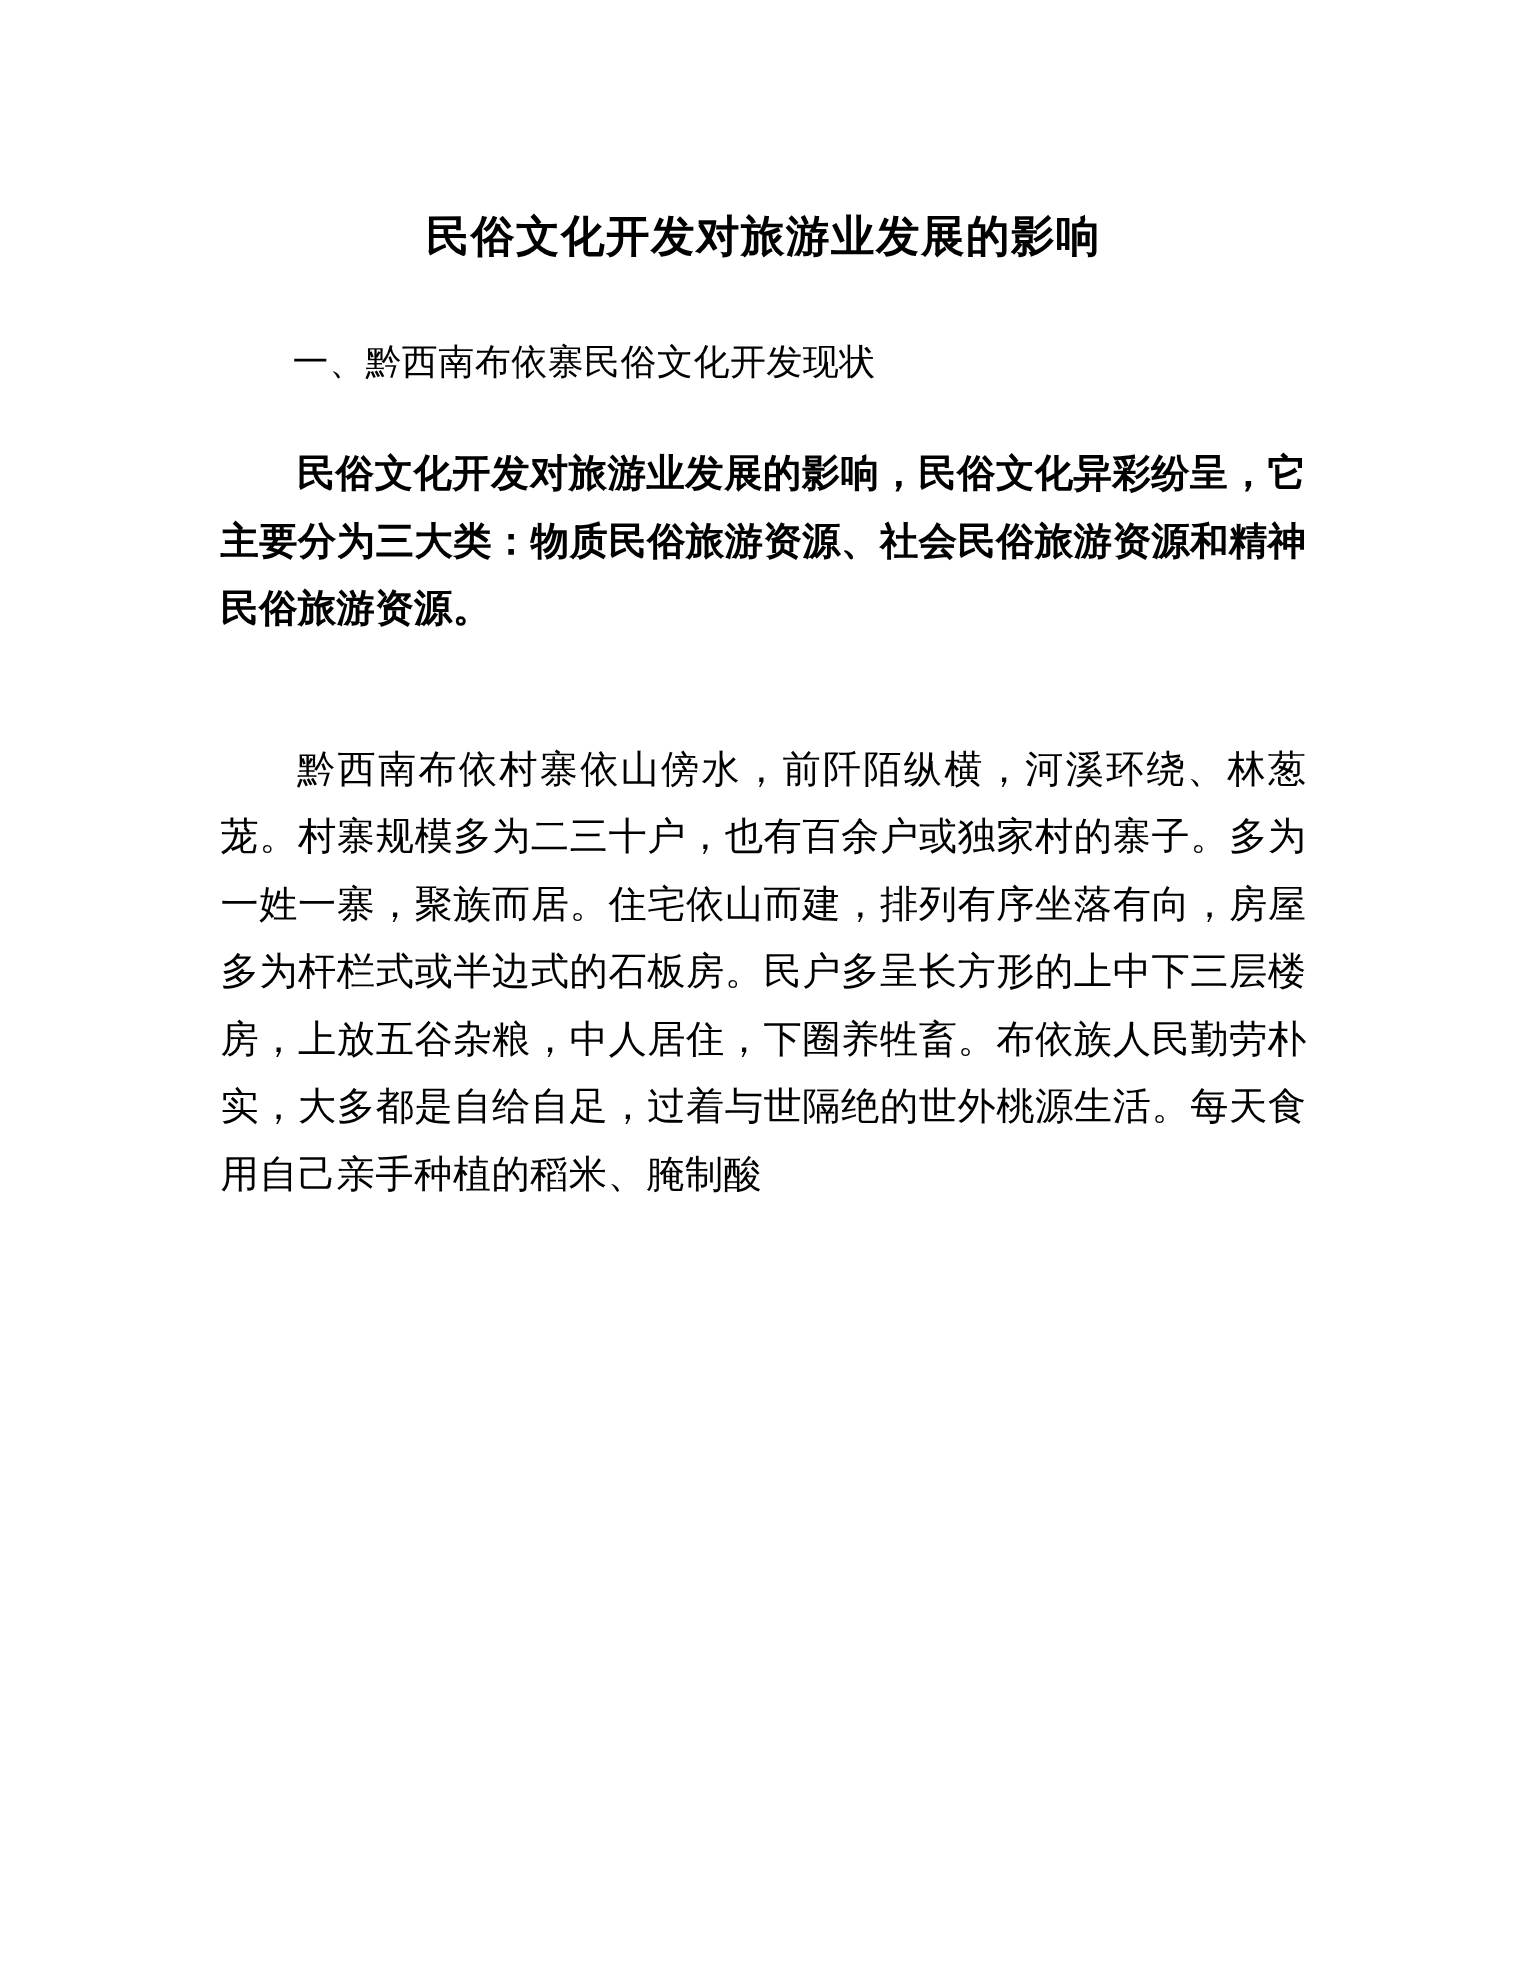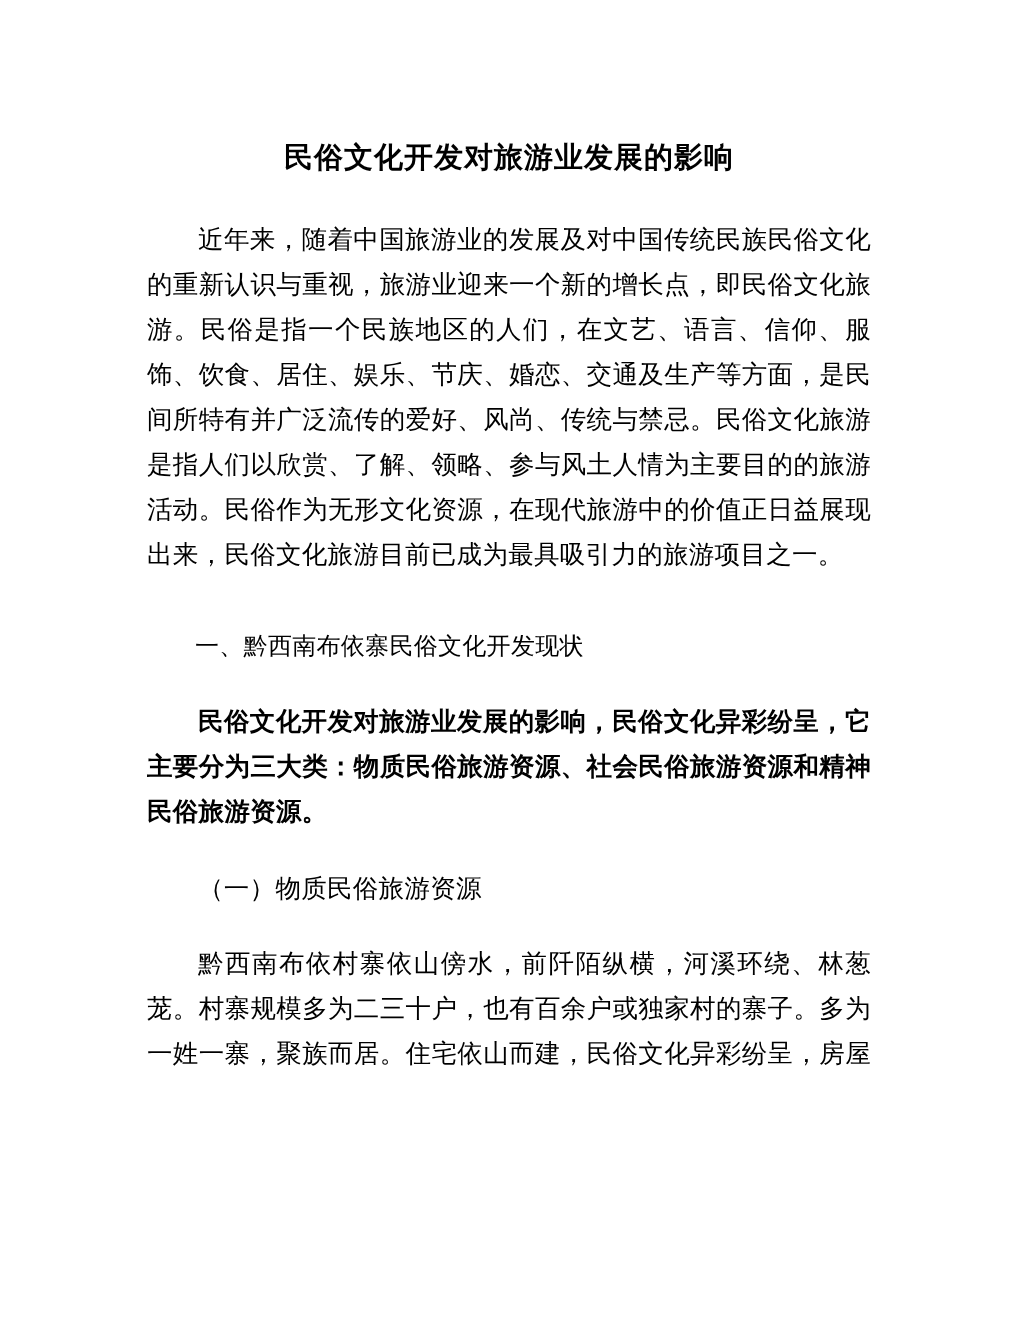--- a/index.html
+++ b/index.html
@@ -111,37 +111,35 @@
 </style>
 </head>
 <body>
 
 <div class="page">
 
   <div class="content">
 
     <h1 class="doc-title">民俗文化开发对旅游业发展的影响</h1>
 
-    <p class="para first">近年来，随着中国旅游业的发展及对中国传统民族民俗文化的重新认识与重视，旅游业迎来一个新的增长点，即民俗文化旅游。民俗是指一个民族地区的人们，在文艺、语言、信仰、服饰、饮食、居住、娱乐、节庆、婚恋、交通及生产等方面，是民间所特有并广泛流传的爱好、风尚、传统与禁忌。民俗文化旅游是指人们以欣赏、了解、领略、参与风土人情为主要目的的旅游活动。民俗作为无形文化资源，在现代旅游中的价值正日益展现出来，民俗文化旅游目前已成为最具吸引力的旅游项目之一。</p>
 
     <div class="gap-heading"></div>
 
     <p class="heading-1">一、黔西南布依寨民俗文化开发现状</p>
 
     <div class="gap-bold"></div>
 
     <p class="para indent bold">民俗文化开发对旅游业发展的影响，民俗文化异彩纷呈，它主要分为三大类：物质民俗旅游资源、社会民俗旅游资源和精神民俗旅游资源。</p>
 
     <div class="gap-sub"></div>
 
-    <p class="heading-2">（一）物质民俗旅游资源</p>
 
     <div class="gap-last"></div>
 
-    <p class="para indent">黔西南布依村寨依山傍水，前阡陌纵横，河溪环绕、林葱茏。村寨规模多为二三十户，也有百余户或独家村的寨子。多为一姓一寨，聚族而居。住宅依山而建，民俗文化异彩纷呈，房屋多为杆栏式或半边式的石板房。民户多呈长方形的上中下三层楼房，上放五谷杂粮，中人居住，下圈养牲畜。布依族人民勤劳朴实，大多都是自给自足，过着与世隔绝的世外桃源生活。每天食用自己亲手种植的稻米、腌制酸</p>
+    <p class="para indent">黔西南布依村寨依山傍水，前阡陌纵横，河溪环绕、林葱茏。村寨规模多为二三十户，也有百余户或独家村的寨子。多为一姓一寨，聚族而居。住宅依山而建，排列有序坐落有向，房屋多为杆栏式或半边式的石板房。民户多呈长方形的上中下三层楼房，上放五谷杂粮，中人居住，下圈养牲畜。布依族人民勤劳朴实，大多都是自给自足，过着与世隔绝的世外桃源生活。每天食用自己亲手种植的稻米、腌制酸</p>
 
   </div>
 
   <div class="watermark">
     <span class="wm-a">辽宁</span><span class="wm-b">龙网</span>
   </div>
 
 </div>
 
 </body></html>

